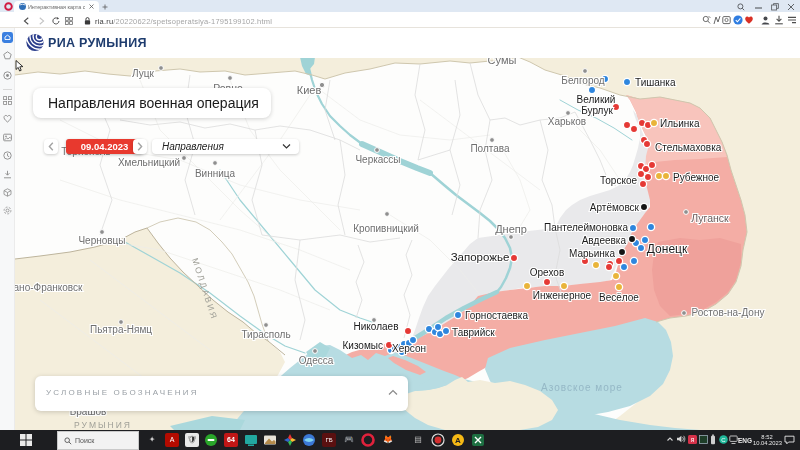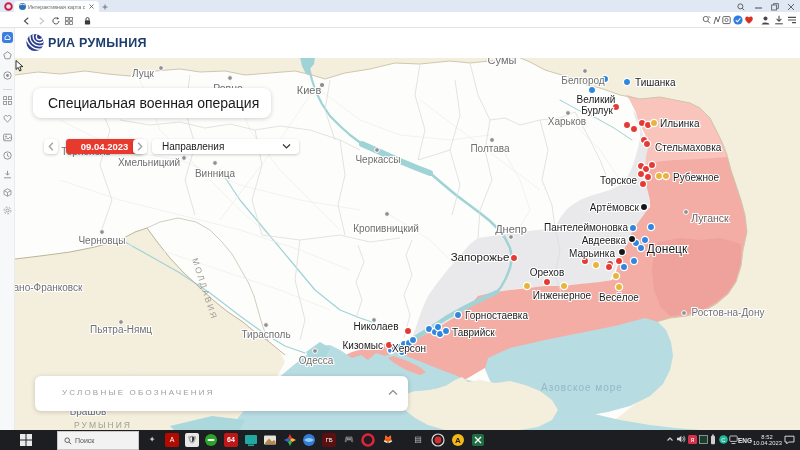--- a/index.html
+++ b/index.html
@@ -22,23 +22,23 @@
   
   #map { position:absolute; left:15px; top:57px; width:785px; height:373px; }
   
   #titlecard { position:absolute; left:33px; top:88px; width:238px; height:30px; background:#fff; border-radius:8px; box-shadow:0 1px 4px rgba(0,0,0,0.18); }
   #titlecard div { margin:7px 0 0 15px; font-size:14px; color:#1a1a1a; }
   .btn { position:absolute; top:139px; height:15px; background:#fff; border-radius:4px; box-shadow:0 1px 3px rgba(0,0,0,0.2); color:#8a8a8a; text-align:center; }
   #prevbtn { left:44px; width:14px; font-size:12px; line-height:14px; color:#9a9a9a;}
   #nextbtn { left:133px; width:14px; font-size:12px; line-height:14px; color:#9a9a9a;}
   #datebox { position:absolute; left:66px; top:139px; width:77px; height:15px; background:#e8392e; border-radius:3px; box-shadow:0 1px 3px rgba(0,0,0,0.25); color:#fff; font-size:9.5px; font-weight:bold; text-align:center; line-height:15px; }
   #dropdown { position:absolute; left:152px; top:139px; width:147px; height:15px; background:#fff; border-radius:4px; box-shadow:0 1px 3px rgba(0,0,0,0.2); }
-  #dropdown span { position:absolute; left:10px; top:2px; font-size:10px; color:#222; }
+  #dropdown span { position:absolute; left:10px; top:2px; font-size:10px; color:#222;font-style:italic; }
   #legend { position:absolute; left:35px; top:376px; width:373px; height:35px; background:#fff; border-radius:6px; box-shadow:0 1px 5px rgba(0,0,0,0.18); }
-  #legend .lt { position:absolute; left:27px; top:12px; font-size:8px; letter-spacing:2.2px; color:#9aa0a6; }
+  #legend .lt { position:absolute; left:11px; top:12px; font-size:8px; letter-spacing:2.2px; color:#9aa0a6; }
   
   #taskbar { position:absolute; left:0; top:430px; width:800px; height:20px; background:#1d1e21; }
   #searchbox { position:absolute; left:57px; top:1px; width:82px; height:19px; background:#f2f2f2; border:1px solid #c9c9c9; }
   #searchbox span { position:absolute; left:17px; top:5px; font-size:7px; color:#555; }
   .tico { position:absolute; top:3px; width:14px; height:14px; border-radius:2px; font-size:8px; color:#fff; text-align:center; line-height:14px; }
   .tray { position:absolute; font-size:8px; color:#e8e8e8; }
 </style>
 </head>
 <body>
 
@@ -268,21 +268,21 @@
     <text x="465" y="319" text-anchor="start">Горностаевка</text>
     <text x="452" y="336" text-anchor="start">Таврийск</text>
     <text x="383" y="349" text-anchor="end">Кизомыс</text>
     <text x="409" y="352">Херсон</text>
     <text x="376" y="330">Николаев</text>
   </g>
 </svg>
 </div>
 
 <div id="titlecard">
-    <div>Специальная военная операция</div>
+    <div>Направления военная операция</div>
   </div>
 <div id="prevbtn" class="btn"><svg width="6" height="9" viewBox="0 0 6 9" style="margin-top:3px">
       <path d="M4.8,0.8 L1.4,4.5 L4.8,8.2" stroke="#a3a3a3" stroke-width="1.4" fill="none"></path>
     </svg></div>
 <div id="datebox">09.04.2023</div>
 <div id="nextbtn" class="btn"><svg width="6" height="9" viewBox="0 0 6 9" style="margin-top:3px">
       <path d="M1.2,0.8 L4.6,4.5 L1.2,8.2" stroke="#a3a3a3" stroke-width="1.4" fill="none"></path>
     </svg></div>
 <div id="dropdown">
     <span>Направления</span>
@@ -346,20 +346,21 @@
         <rect x="0.6" y="0.6" width="3.1" height="3.1"></rect>
         <rect x="5.2" y="0.6" width="3.1" height="3.1"></rect>
         <rect x="0.6" y="5.2" width="3.1" height="3.1"></rect>
         <rect x="5.2" y="5.2" width="3.1" height="3.1"></rect>
       </g>
     </svg>
   <svg class="abs" style="left:84px;top:4.5px" width="7" height="8" viewBox="0 0 8 9">
       <rect x="1" y="3.6" width="6" height="4.8" rx="0.8" fill="#3a3a3a"></rect>
       <path d="M2.2,3.6 V2.4 A1.8,1.8 0 0 1 5.8,2.4 V3.6" fill="none" stroke="#3a3a3a" stroke-width="1.1"></path>
     </svg>
+  <div id="urltext">ria.ru<span>/20220622/spetsoperatsiya-1795199102.html</span></div>
 
   <svg class="abs" style="left:702px;top:3px" width="9" height="10" viewBox="0 0 9 10">
       <circle cx="3.8" cy="4" r="2.6" fill="none" stroke="#6a6a6a" stroke-width="1"></circle>
       <path d="M5.8,6 L8,8.4" stroke="#6a6a6a" stroke-width="1"></path>
       <path d="M6.5,1 L8.5,3" stroke="#6a6a6a" stroke-width="0.8"></path>
     </svg>
   <svg class="abs" style="left:713px;top:3px" width="9" height="10" viewBox="0 0 9 10">
       <path d="M1,9 L3,2 L5,7 L7,1" stroke="#6a6a6a" stroke-width="1" fill="none"></path>
     </svg>
   <svg class="abs" style="left:722px;top:3px" width="9" height="10" viewBox="0 0 9 10">

